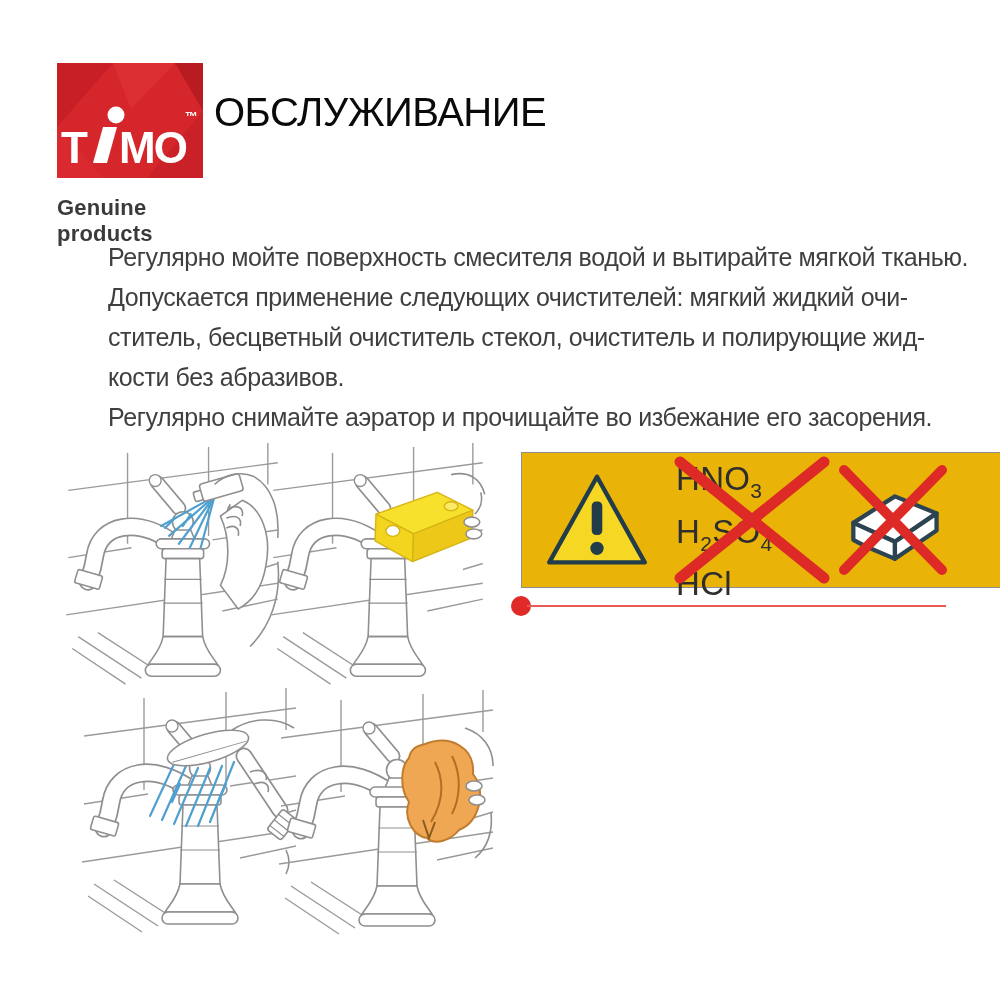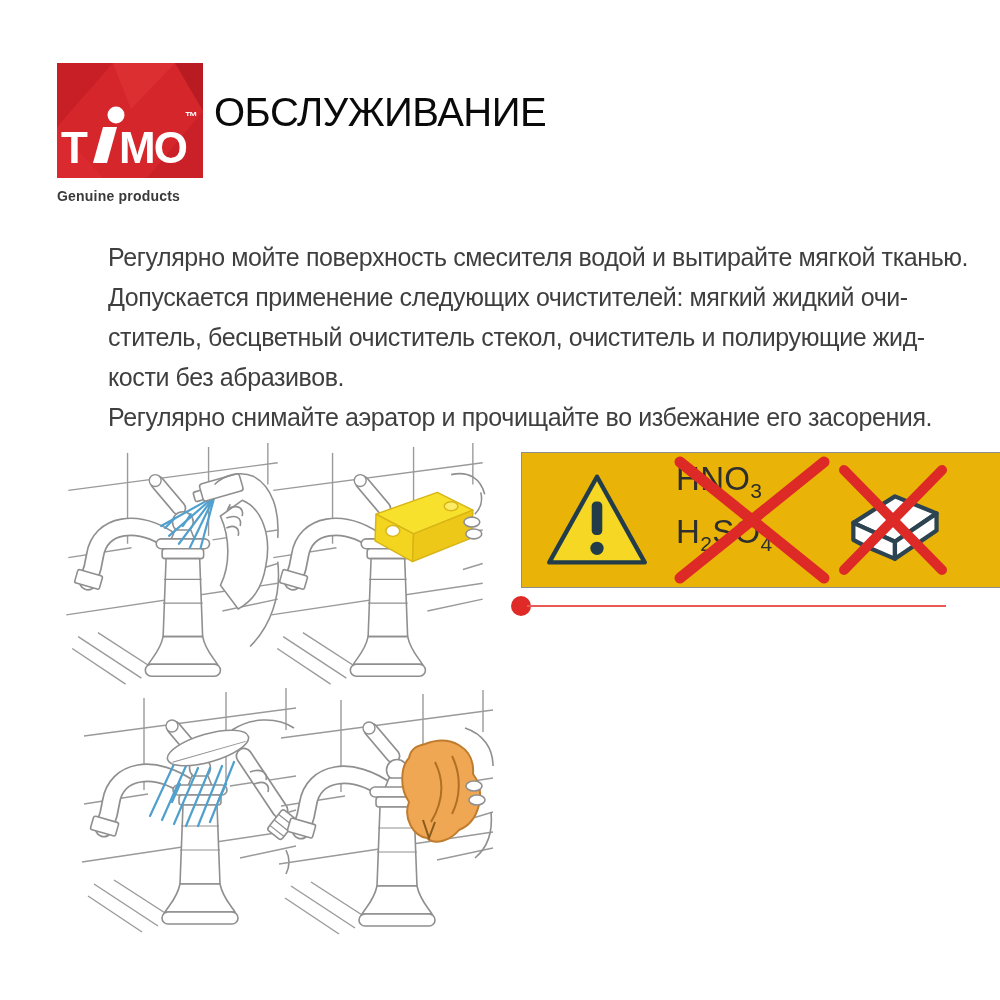--- a/index.html
+++ b/index.html
@@ -2,21 +2,21 @@
 <html><head>
 <meta charset="utf-8">
 <style>
   html,body{margin:0;padding:0;background:#ffffff;}
   .page{position:relative;width:1000px;height:1000px;background:#ffffff;
         font-family:"Liberation Sans",sans-serif;overflow:hidden;}
 
   
   .logo{position:absolute;left:57px;top:63px;width:146px;}
   .logo-square{display:block;width:146px;height:115px;}
-  .logo-tagline{font-size:14px;font-weight:bold;color:#3a3a3a;margin-top:10px;letter-spacing:.2px;}
+  .logo-tagline{font-size:22px;font-weight:bold;color:#3a3a3a;margin-top:17px;letter-spacing:.2px;}
 
   
   .title{position:absolute;left:214px;top:70px;font-size:40px;line-height:61px;
          font-weight:normal;color:#0a0a0a;letter-spacing:-.5px;white-space:nowrap;margin-top:12px;}
 
   
   .intro{position:absolute;left:108px;top:237px;font-size:25px;line-height:40px;
          color:#3f3f3f;white-space:pre;letter-spacing:-.4px;}
 
   
@@ -219,20 +219,21 @@
   <div class="warnbox">
     <svg class="tri" viewBox="0 0 120 110">
       <polygon points="60,6 114,103 6,103" fill="#f6d824" stroke="#233c49" stroke-width="5" stroke-linejoin="round"></polygon>
       <rect x="54" y="34" width="12" height="38" rx="5" fill="#233c49"></rect>
       <circle cx="60" cy="87" r="7.5" fill="#233c49"></circle>
     </svg>
     <div class="chemwrap">
       <div class="chem">
         <div><span>HNO</span><sub>3</sub></div>
         <div><span>H</span><sub>2</sub><span>SO</span><sub>4</sub></div>
+        <div>HCl</div>
       </div>
       <svg class="xover" viewBox="0 0 164 132">
         <path d="M10,8 L154,124" stroke="#dd2a26" stroke-width="11" stroke-linecap="round" fill="none"></path>
         <path d="M154,8 L10,124" stroke="#dd2a26" stroke-width="11" stroke-linecap="round" fill="none"></path>
       </svg>
     </div>
     <div class="spongewrap">
       <svg class="sp" viewBox="0 0 110 110">
         <g fill="#ffffff" stroke="#2c4452" stroke-width="4.5" stroke-linejoin="round">
           <polygon points="12,58 56,30 100,48 56,78"></polygon>

